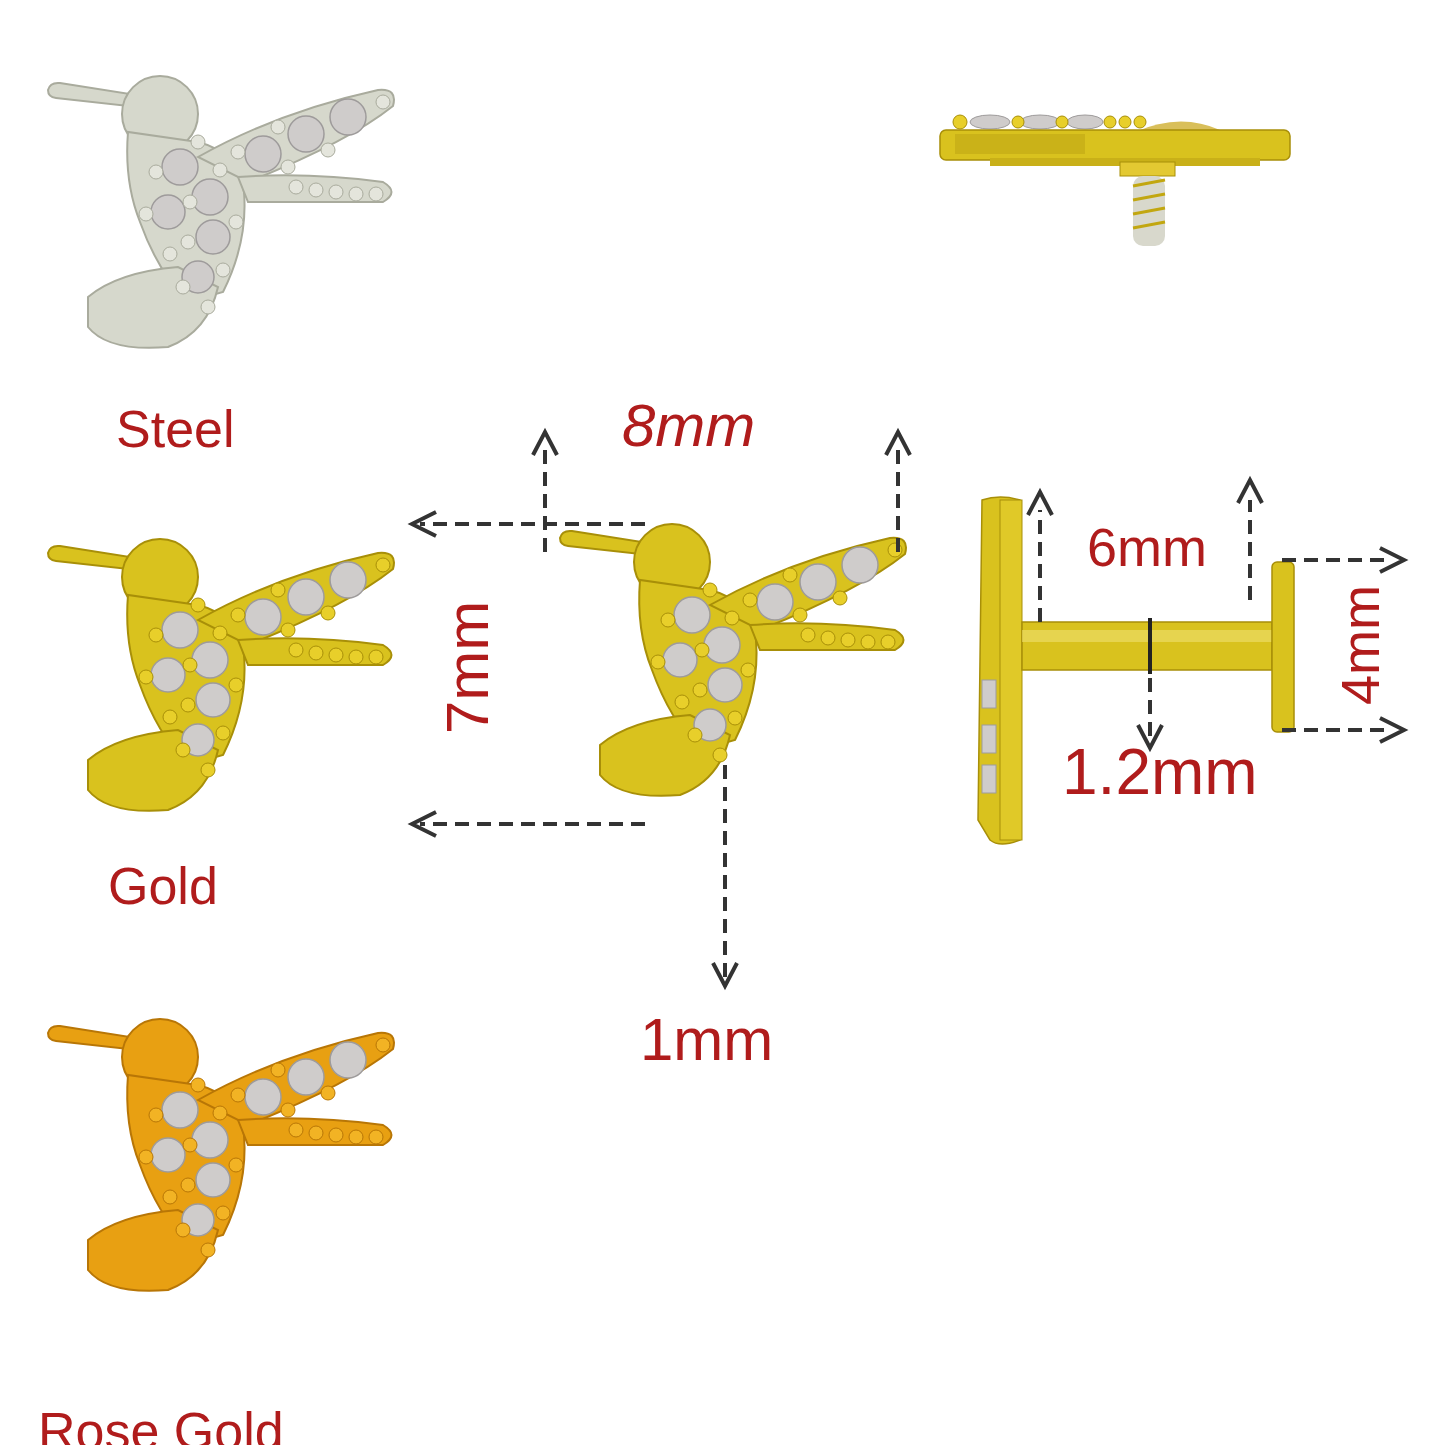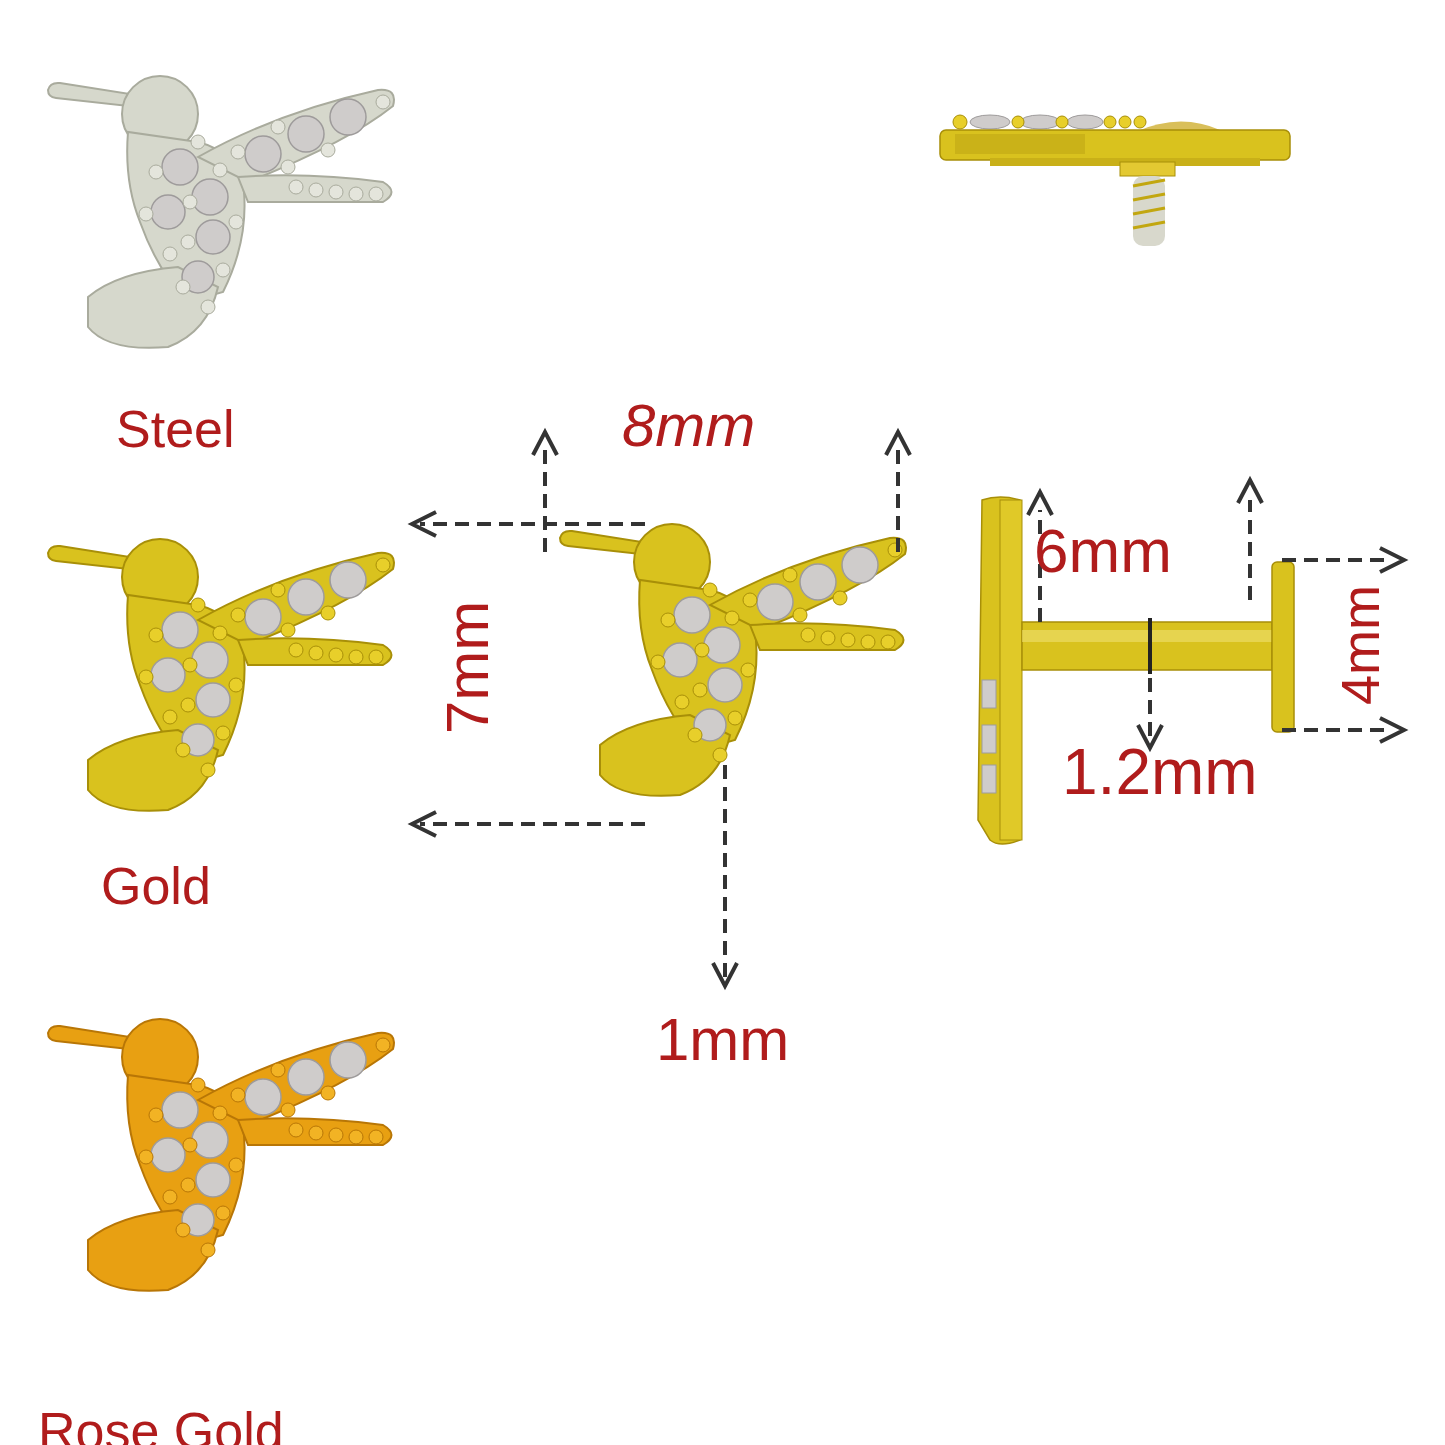--- a/index.html
+++ b/index.html
@@ -74,21 +74,21 @@
 </div>
 <div class="label" style="left:116px;top:368px;margin-top:35px;">Steel</div>
 
 <div class="abs" style="left:48px;top:535px;width:350px;height:290px;">
   <svg width="350" height="290" viewBox="0 0 350 290">
     <use href="#bird" fill="#d9c21e" stroke="#a88f08" stroke-width="2"></use>
     <use href="#gems" fill="#cfcccb" stroke="#9e9b9b" stroke-width="1.5"></use>
     <use href="#beads" fill="#e8cf2a" stroke="#a88f08" stroke-width="1"></use>
   </svg>
 </div>
-<div class="label" style="left:101px;top:860px;">Gold</div>
+<div class="label" style="left:108px;top:860px;">Gold</div>
 
 <div class="abs" style="left:48px;top:1015px;width:350px;height:290px;">
   <svg width="350" height="290" viewBox="0 0 350 290">
     <use href="#bird" fill="#e8a012" stroke="#b87606" stroke-width="2"></use>
     <use href="#gems" fill="#cfcccb" stroke="#9e9b9b" stroke-width="1.5"></use>
     <use href="#beads" fill="#f2b324" stroke="#b87606" stroke-width="1"></use>
   </svg>
 </div>
 <div class="label" style="left:38px;top:1405px;">Rose Gold</div>
 
@@ -149,21 +149,21 @@
   <g stroke="#333333" stroke-width="4" fill="none">
     <polyline points="533,455 545,432 557,455"></polyline>
     <polyline points="886,455 898,432 910,455"></polyline>
     <polyline points="436,512 412,524 436,536"></polyline>
     <polyline points="436,812 412,824 436,836"></polyline>
     <polyline points="713,963 725,986 737,963"></polyline>
   </g>
 </svg>
 <div class="dim" style="left:622px;top:396px;font-style:italic;">8mm</div>
 <div class="dim vert" style="left:408px;top:644px;width:120px;text-align:center;">7mm</div>
-<div class="dim" style="left:656px;top:1010px;">1mm</div>
+<div class="dim" style="left:640px;top:1010px;">1mm</div>
 
 <div class="abs" style="left:970px;top:490px;width:320px;height:360px;">
   <svg width="320" height="360" viewBox="0 0 320 360">
 
     <path d="M12,10 Q30,4 50,10 L50,350 Q30,358 20,350 L8,330 Z" fill="#d9c21e" stroke="#a88f08" stroke-width="1.5"></path>
     <rect x="30" y="10" width="22" height="340" fill="#e0c928" stroke="#a88f08" stroke-width="1"></rect>
     <g fill="#cfcccb" stroke="#9e9b9b" stroke-width="1">
       <rect x="12" y="190" width="14" height="28"></rect>
       <rect x="12" y="235" width="14" height="28"></rect>
       <rect x="12" y="275" width="14" height="28"></rect>
@@ -190,15 +190,15 @@
     <line x1="1282" y1="730" x2="1392" y2="730"></line>
   </g>
   <g stroke="#333333" stroke-width="4" fill="none">
     <polyline points="1028,515 1040,492 1052,515"></polyline>
     <polyline points="1238,503 1250,480 1262,503"></polyline>
     <polyline points="1138,725 1150,748 1162,725"></polyline>
     <polyline points="1380,548 1404,560 1380,572"></polyline>
     <polyline points="1380,718 1404,730 1380,742"></polyline>
   </g>
 </svg>
-<div class="dim" style="left:1034px;top:520px;font-size:62px;">6mm</div>
+<div class="dim" style="left:1087px;top:520px;font-size:54px;">6mm</div>
 <div class="dim" style="left:1062px;top:740px;font-size:64px;">1.2mm</div>
 <div class="dim vert" style="left:1300px;top:618px;width:120px;text-align:center;font-size:54px;">4mm</div>
 
 </body></html>

